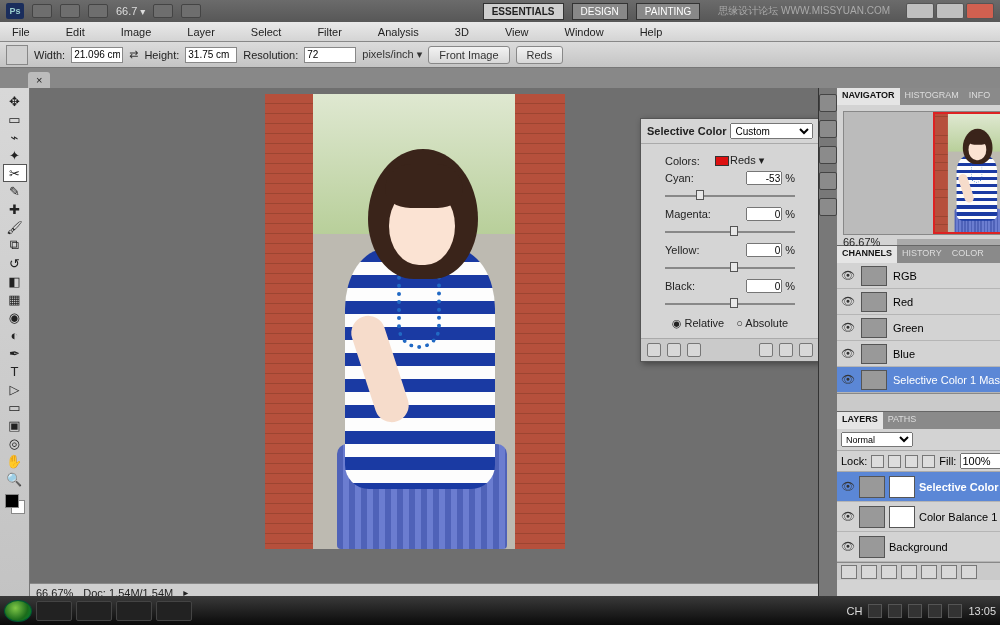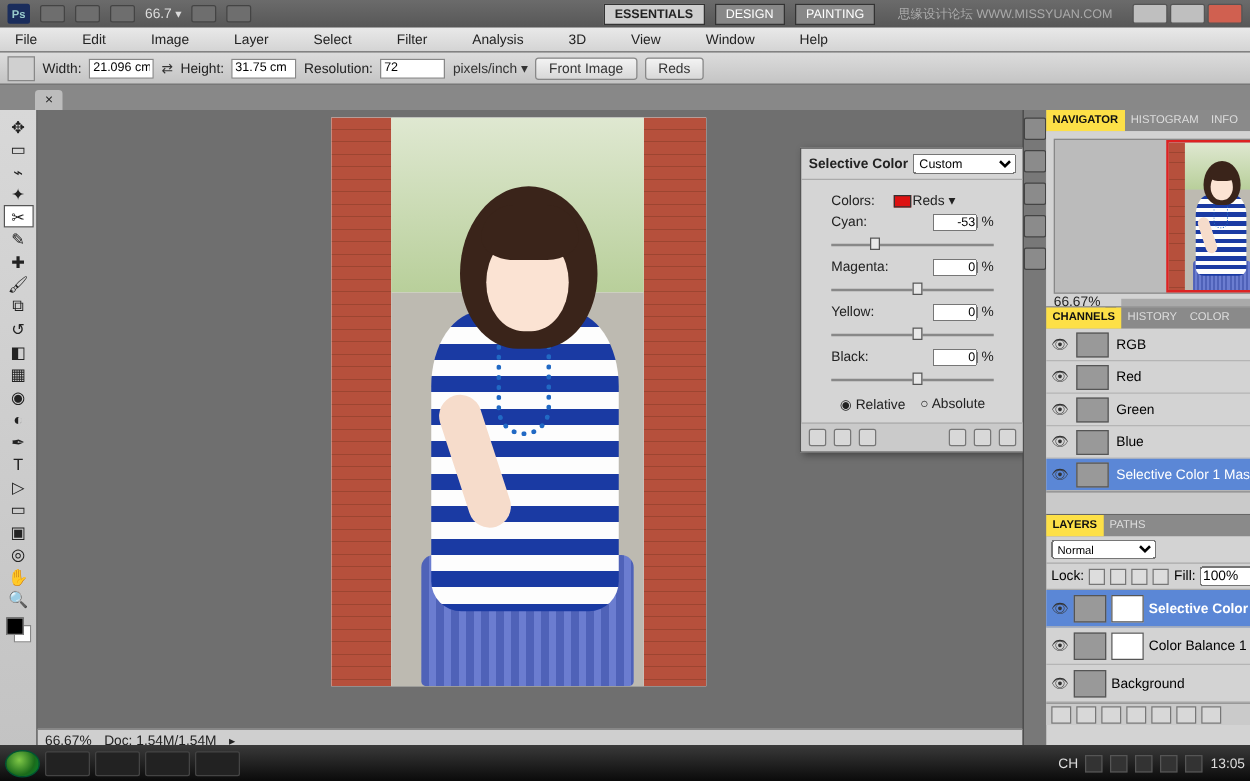--- a/index.html
+++ b/index.html
@@ -80,39 +80,39 @@
 
 
 .right-dock { width: 182px; background: #6f6f6f; display: flex; border-left: 1px solid #333; }
 .dock-icons { width: 24px; background: #787878; display: flex; flex-direction: column; gap: 8px; padding-top: 6px; align-items: center; }
 .dock-icons div { width: 18px; height: 18px; background: #8b8b8b; border: 1px solid #444; border-radius: 2px; }
 .dock-panels { flex: 1; display: flex; flex-direction: column; background: #d3d3d3; }
 
 .panel { border-bottom: 1px solid #666; display: flex; flex-direction: column; }
 .panel-tabs { display: flex; background: #8a8a8a; height: 17px; }
 .panel-tabs div { padding: 2px 5px; color: #ddd; font-size: 9px; }
-.panel-tabs div.active { background: #fde047; color: #111; font-weight: bold; }
+.panel-tabs div.active { background: #e5e5e5; color: #111; font-weight: bold; }
 
 
 .nav-body { height: 140px; background: #d3d3d3; padding: 6px; display: flex; flex-direction: column; }
 .nav-thumb { flex: 1; border: 1px solid #888; background: #bbb; display: flex; align-items: center; justify-content: center; }
 .nav-thumb-inner { width: 82px; height: 122px; border: 2px solid #d22; position: relative; overflow: hidden; }
 .nav-foot { height: 18px; display: flex; align-items: center; gap: 4px; font-size: 9px; color: #222; }
 .nav-foot .bar { flex: 1; height: 6px; background: #aaa; }
 
 
 .chan-body { background: #d3d3d3; font-size: 10px; }
 .chan-row { display: flex; align-items: center; height: 26px; border-bottom: 1px solid #b5b5b5; padding: 0 4px; gap: 6px; }
 .chan-row.sel { background: #5b87d6; color: #fff; }
 .eye { width: 14px; height: 14px; display: flex; align-items: center; justify-content: center; color: #333; font-size: 11px; }
 .chan-row .th { width: 26px; height: 20px; background: #999; border: 1px solid #555; }
 
 
 .lay-ctrl { padding: 3px 4px; display: flex; align-items: center; gap: 4px; font-size: 9px; border-bottom: 1px solid #aaa; }
-.lay-ctrl select { width: 84px; height: 15px; font-size: 9px; }
+.lay-ctrl select { width: 72px; height: 15px; font-size: 9px; }
 .lay-lock { padding: 2px 4px; display: flex; align-items: center; gap: 4px; font-size: 9px; border-bottom: 1px solid #aaa; }
 .lay-lock .lb { width: 13px; height: 13px; background: #ddd; border: 1px solid #777; }
 .lay-body { background: #d3d3d3; }
 .lay-row { display: flex; align-items: center; height: 30px; border-bottom: 1px solid #b5b5b5; padding: 0 4px; gap: 4px; font-size: 10px; }
 .lay-row.sel { background: #5b87d6; color: #fff; }
 .lay-row.sel .name { font-weight: bold; }
 .lay-row .th { width: 26px; height: 22px; background: #999; border: 1px solid #555; }
 .lay-row .mask { width: 26px; height: 22px; background: #fff; border: 1px solid #555; }
 .lay-foot { height: 18px; background: #cacaca; border-top: 1px solid #888; display: flex; gap: 4px; padding: 2px 4px; }
 .lay-foot div { width: 16px; height: 14px; background: #d8d8d8; border: 1px solid #777; }

